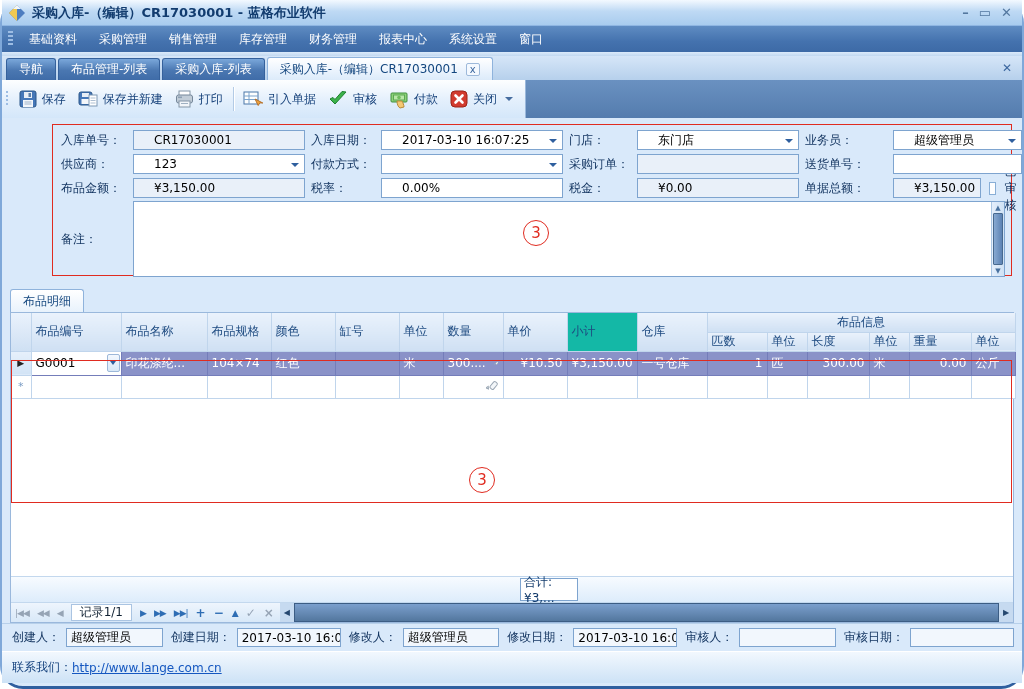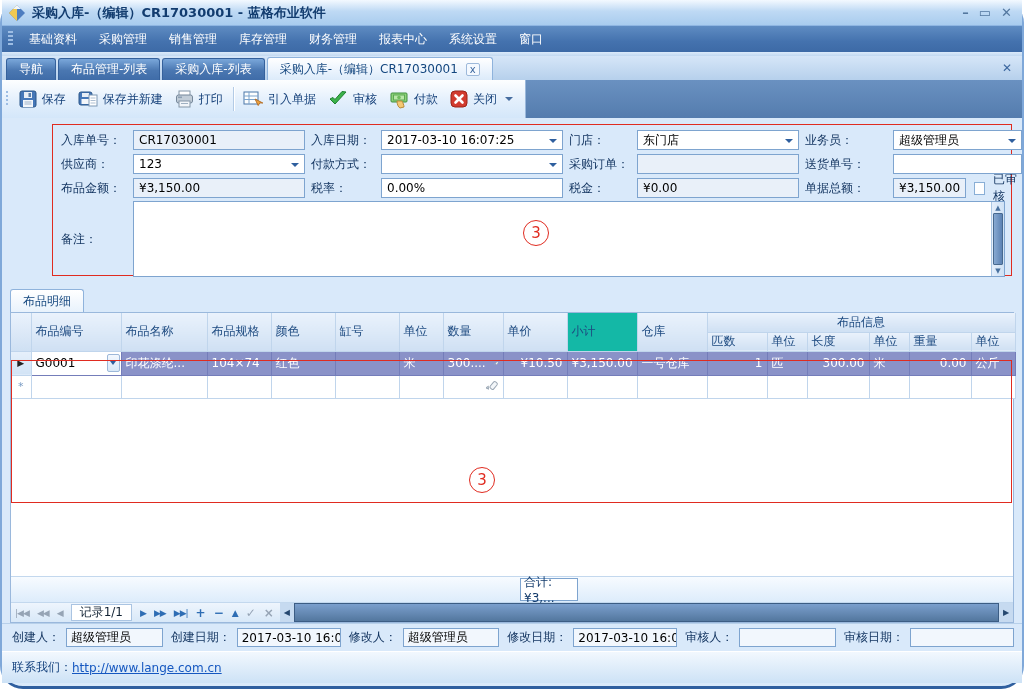--- a/index.html
+++ b/index.html
@@ -52,21 +52,21 @@
   .toolbar-fill { flex:1; background:linear-gradient(#6a91c1,#547cae); }
 
   
   .form-panel { height:167px; flex:0 0 167px; background:#d9e9fa; position:relative; }
   .form-redbox { position:absolute; left:8px; right:10px; top:6px; bottom:9px;
     border:1px solid #e02b20; padding:4px 6px;margin-left:42px; }
   .fgrid { display:grid; grid-template-columns:70px 172px 68px 182px 66px 162px 86px 1fr;
     grid-auto-rows:22px; align-items:center; column-gap:4px; row-gap:2px; }
   .flabel { color:#10325e; padding-left:2px; white-space:nowrap; }
   .ffield { height:20px; border:1px solid #7ea4cf; background:#fff; display:flex; align-items:center;
-    padding:0 5px; color:#000; position:relative; }
+    padding:0 20px; color:#000; position:relative; }
   .ffield.ro { background:#e9f0f9; }
   .combo-arrow { width:0; height:0; border-left:4px solid transparent; border-right:4px solid transparent;
     border-top:4px solid #2f5f9e; position:absolute; right:5px; top:8px; }
   .total-wrap { display:flex; align-items:center; gap:8px; }
   .total-wrap .ffield { width:88px; }
   .checkbox { width:13px; height:13px; border:1px solid #88aed6; background:#fdfeff; display:inline-block; }
   .chk-label { color:#10325e; }
   .remark-row { display:grid; grid-template-columns:70px 1fr; column-gap:4px; height:76px; margin-top:2px; }
   .remark-label { align-self:center; padding-left:2px; }
   .remark-box { border:1px solid #7ea4cf; background:#fff; position:relative; }

